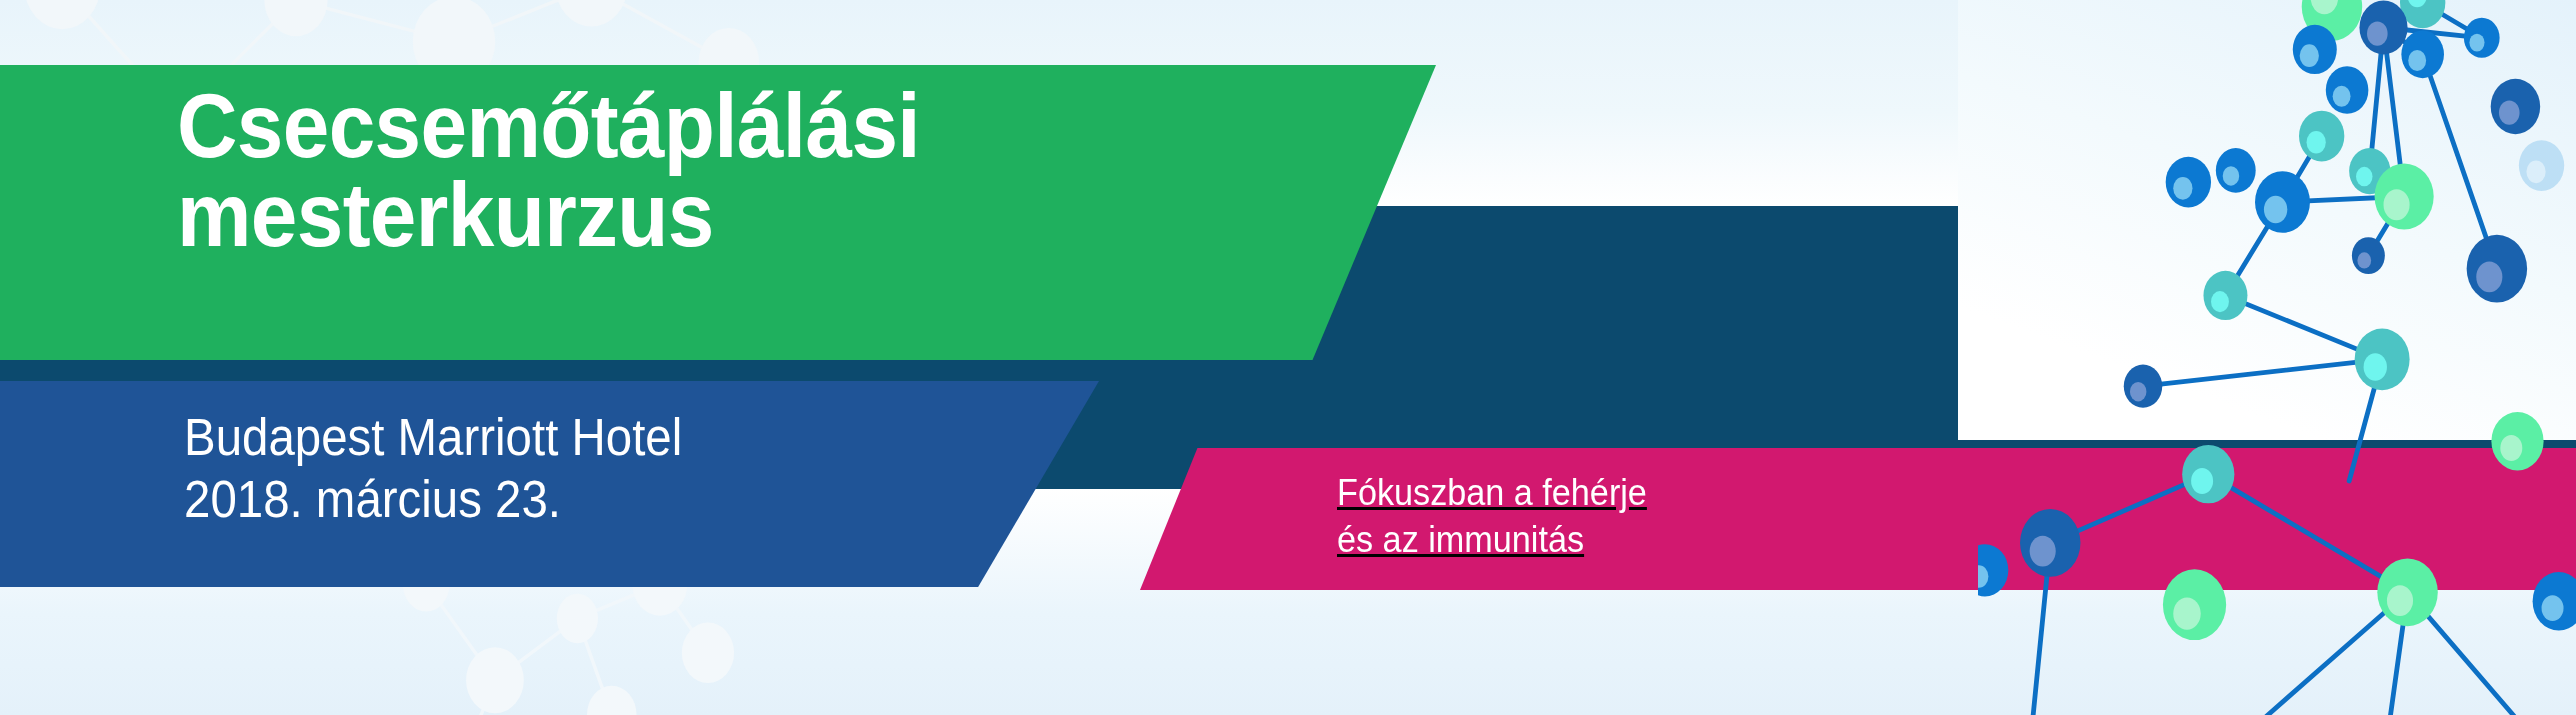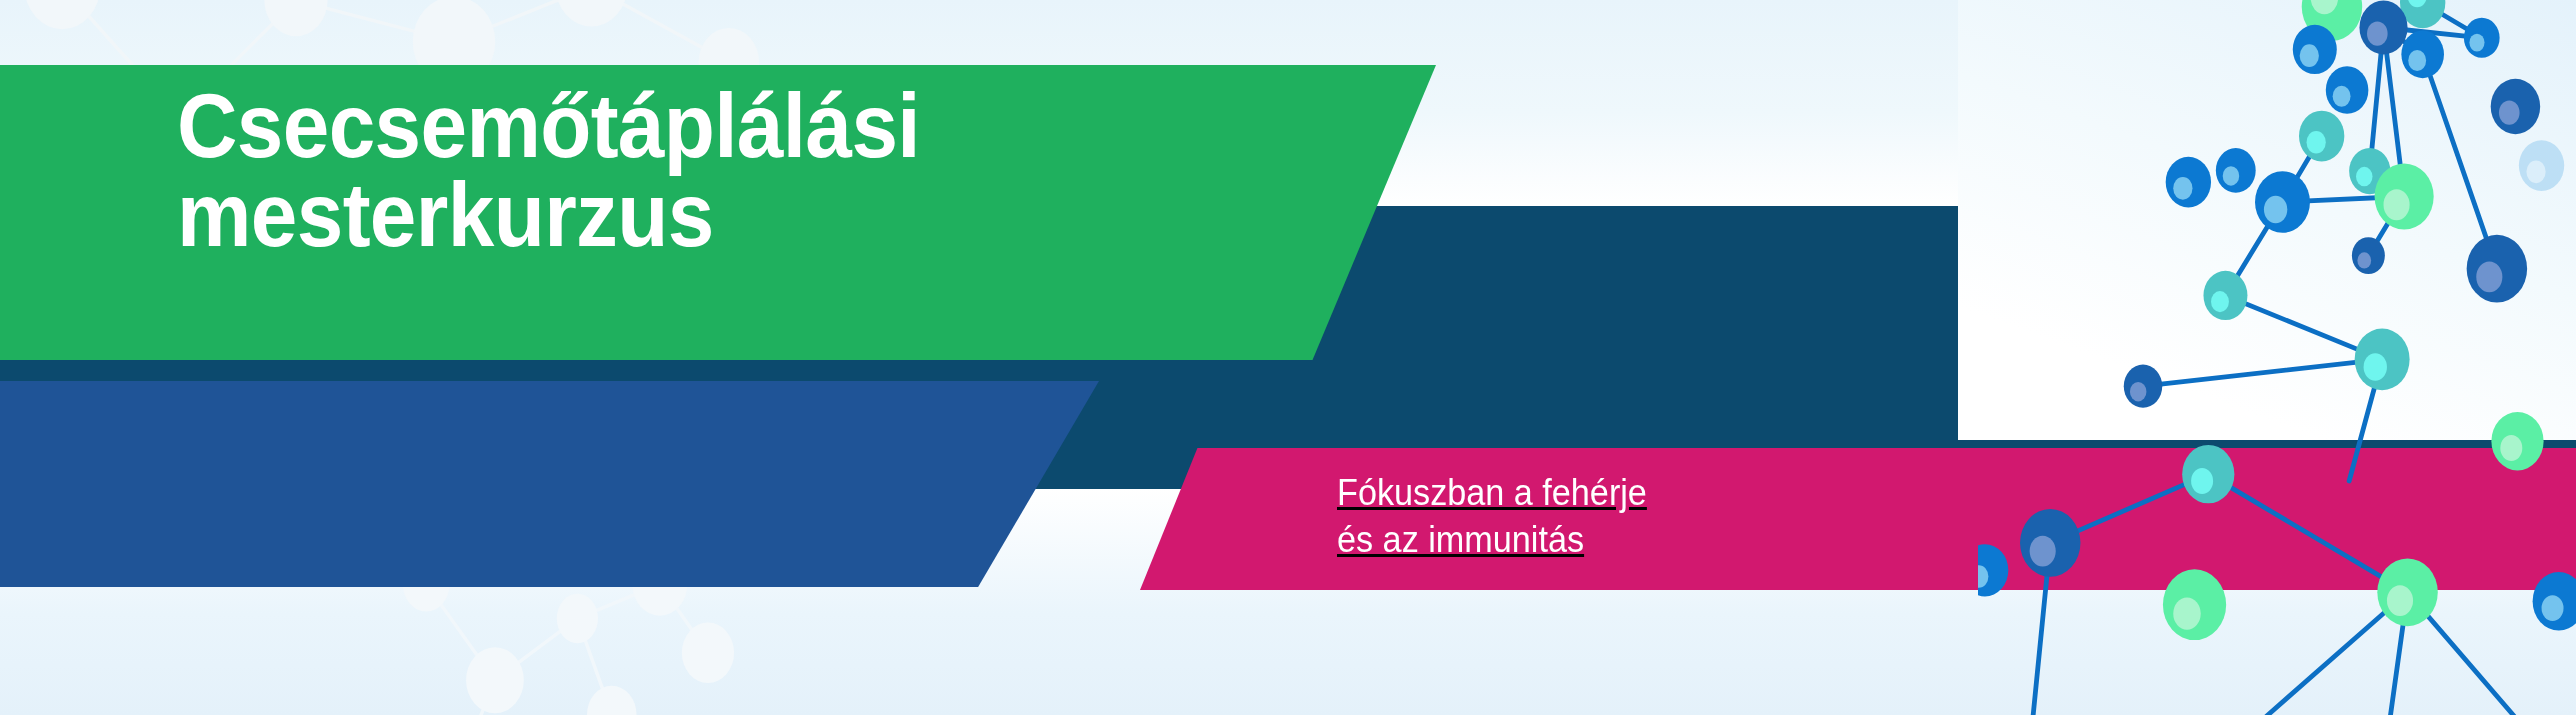--- a/index.html
+++ b/index.html
@@ -326,20 +326,24 @@
 
   <div class="bar bar-blue"></div>
 
   <div class="bar bar-magenta"></div>
 
   <div class="title-block">
     <div class="title-line">Csecsemőtáplálási</div>
     <div class="title-line">mesterkurzus</div>
   </div>
 
+  <div class="venue-block">
+    <div class="venue-line">Budapest Marriott Hotel</div>
+    <div class="venue-line">2018. március 23.</div>
+  </div>
 
   <div class="focus-block">
     <div class="focus-line">Fókuszban a fehérje</div>
     <div class="focus-line">és az immunitás</div>
   </div>
 
 </div>
 
 
 </body></html>

